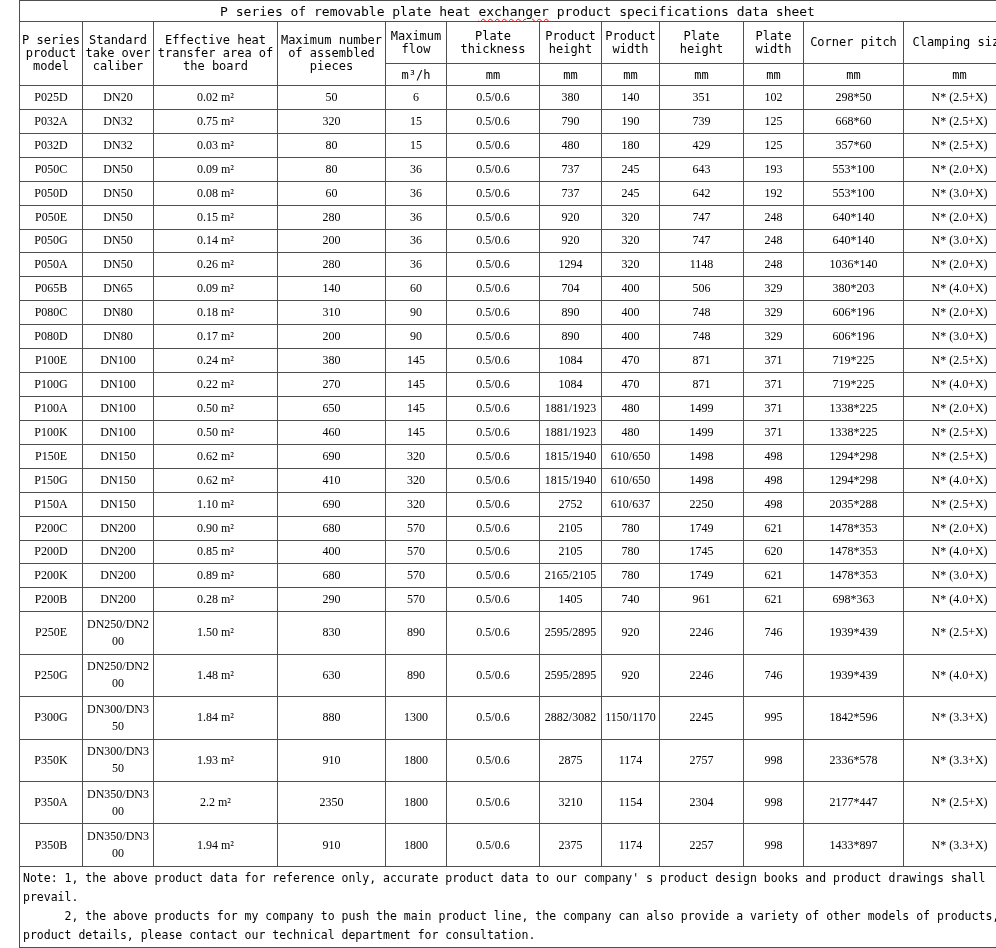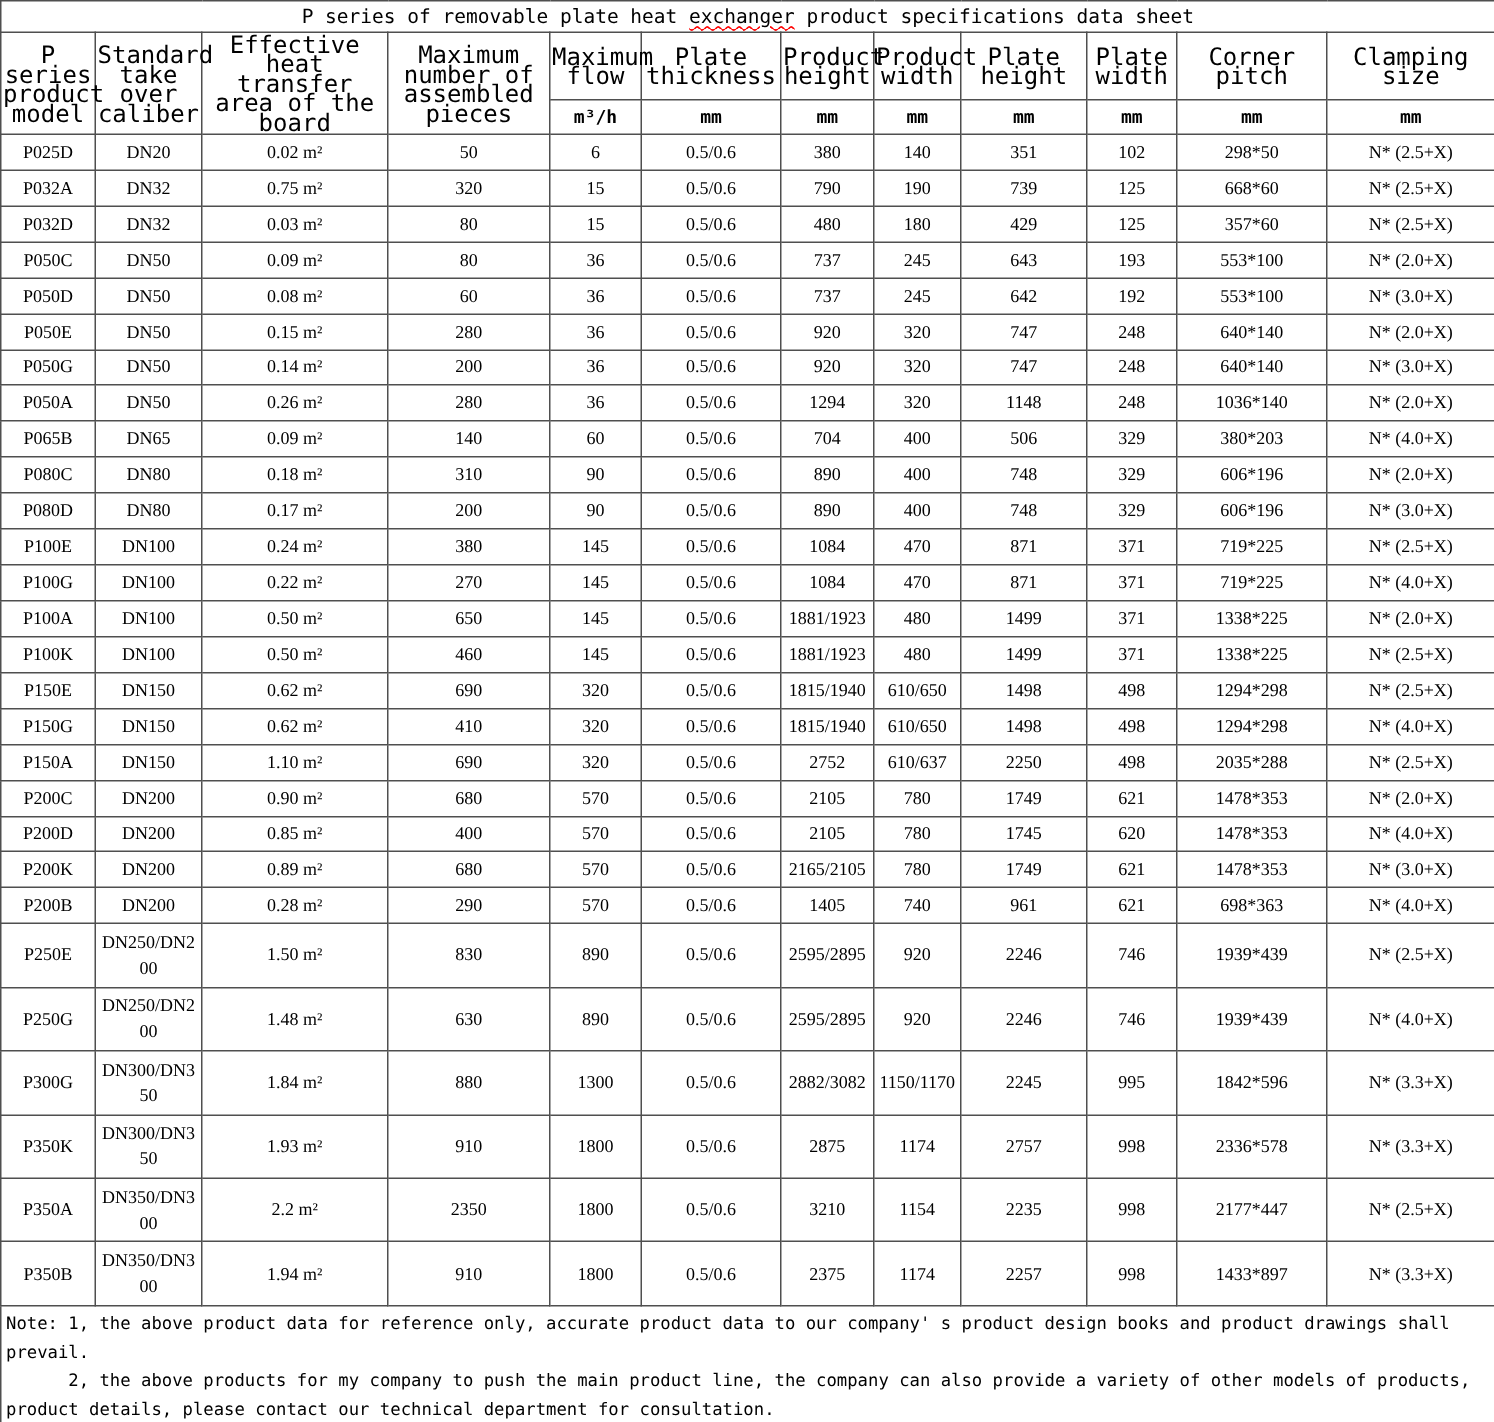--- a/index.html
+++ b/index.html
@@ -6,20 +6,21 @@
   body {
     background: #ffffff;
     font-family: "DejaVu Sans Mono", "Liberation Mono", monospace;
     color: #000000;
   }
   .sheet {
     width: 996px;
     height: 948px;
     background: #ffffff;
     overflow: hidden;
+    padding-left: 19px;
   }
   table.spec {
     width: 996px;
     height: 948px;
     border-collapse: collapse;
     table-layout: fixed;
     border: 1px solid #000000;
   }
   table.spec td, table.spec th {
     border: 1px solid #4f4f4f;
@@ -34,31 +35,30 @@
     line-height: 17px;
     padding: 1px 2px;
   }
   .misspell {
     text-decoration: underline wavy #ff0000;
     text-decoration-thickness: 1px;
     text-underline-offset: 2px;
   }
   tr.header-labels { height: 42px; }
   tr.header-labels th {
-    font-size: 16px;
+    font-size: 12px;
     line-height: 13px;
     padding: 1px;
     word-break: normal;
   }
   tr.header-units { height: 22px; }
   tr.header-units th {
     font-size: 12px;
     line-height: 14px;
     padding: 1px;
-    font-weight: bold;
   }
   tbody tr.data-row { height: 21px; font-family: Liberation Serif, serif; }
   tbody tr.data-row td {
     font-size: 12px;
     line-height: 17px;
     padding: 2px;
     word-break: break-all;
   }
   tr.notes-row td {
     height: 78px;
@@ -486,21 +486,21 @@
         </tr>
         <tr class="data-row">
           <td>P350A</td>
           <td>DN350/DN300</td>
           <td>2.2 m²</td>
           <td>2350</td>
           <td>1800</td>
           <td>0.5/0.6</td>
           <td>3210</td>
           <td>1154</td>
-          <td>2235</td>
+          <td>2304</td>
           <td>998</td>
           <td>2177*447</td>
           <td>N* (2.5+X)</td>
         </tr>
         <tr class="data-row">
           <td>P350B</td>
           <td>DN350/DN300</td>
           <td>1.94 m²</td>
           <td>910</td>
           <td>1800</td>

